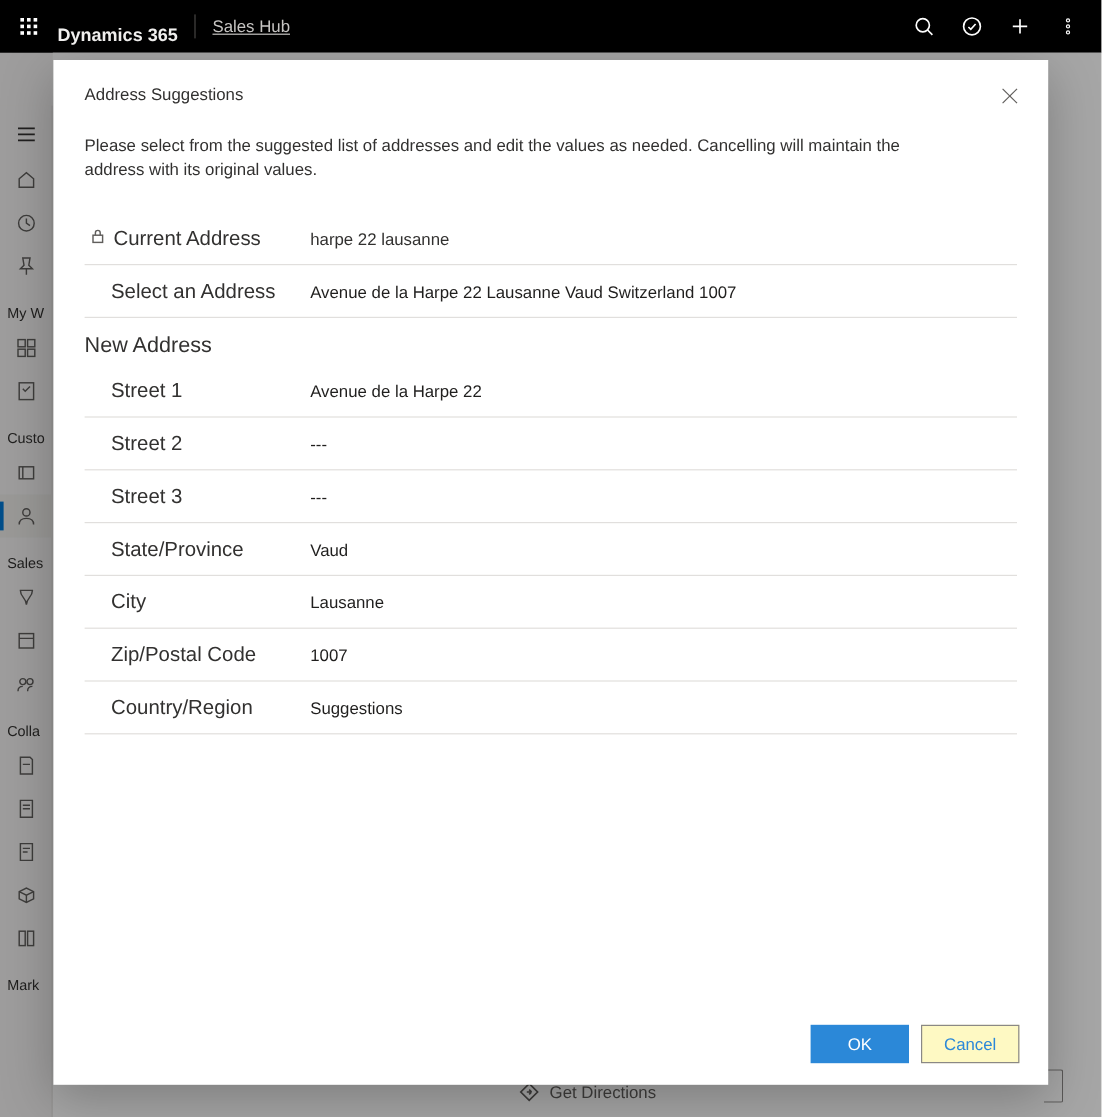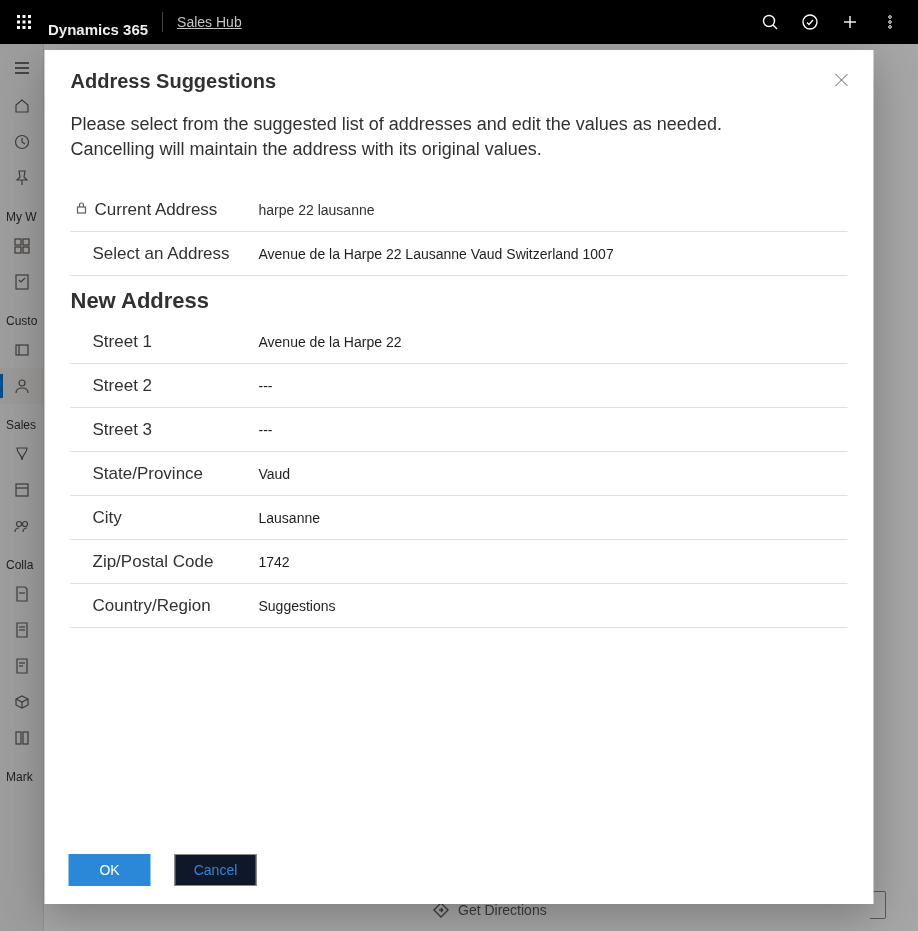--- a/index.html
+++ b/index.html
@@ -38,21 +38,21 @@
       height: 44px;
       display: flex;
       align-items: center;
       justify-content: center;
       cursor: pointer;
     }
     .top-icon svg { stroke: #fff; fill: none; }
 
     
     .shell { display: flex; height: calc(100% - 44px); }
-    .leftcol { width: 44px; background: #f3f2f1; border-right: 1px solid #e1dfdd; padding-top: 4px; }
+    .leftcol { width: 44px; background: #f3f2f1; border-right: 1px solid #e1dfdd; padding-top: 4px; margin-top: 44px; }
     .hamburger { height: 40px; display:flex; align-items:center; justify-content:center; cursor:pointer; }
     .hamburger svg { stroke:#323130; }
     .nav-icon {
       height: 36px;
       display: flex;
       align-items: center;
       justify-content: center;
       cursor: pointer;
       position: relative;
     }
@@ -129,36 +129,36 @@
       box-shadow: 0 12px 40px rgba(0,0,0,0.25);
       display: flex;
       flex-direction: column;
     }
     .dialog-pad { padding: 20px 26px 0 26px; flex: 1; overflow: auto; }
     .dialog-header {
       display: flex;
       align-items: flex-start;
       justify-content: space-between;
     }
-    .dialog-title { font-size: 20px; color: #323130; font-weight: 700; }
+    .dialog-title { font-size: 14px; color: #323130; font-weight: 400; }
     .close-btn {
       width: 28px;
       height: 28px;
       display: flex;
       align-items: center;
       justify-content: center;
       cursor: pointer;
       color: #605e5c;
       margin-top: -4px;
       margin-right: -8px;
     }
     .close-btn svg { stroke: #605e5c; }
     .dialog-desc {
       margin-top: 18px;
-      font-size: 18px;
+      font-size: 14px;
       color: #323130;
       line-height: 1.4;
       max-width: 680px;
     }
 
     .row {
       display: flex;
       align-items: center;
       border-bottom: 1px solid #e1dfdd;
       min-height: 44px;
@@ -177,49 +177,49 @@
     .value-cell {
       flex: 1;
       font-size: 14px;
       color: #201f1e;
     }
     .value-light { color: #323130; }
     .lock-icon svg { stroke:#605e5c; fill:none; }
     .first-block { margin-top: 26px; }
 
     .section-title {
-      font-size: 22px;
+      font-size: 18px;
       color: #323130;
       margin-top: 12px;
       margin-bottom: 6px;
-      font-weight: 700;
+      font-weight: 400;
     }
 
     .dialog-footer {
       height: 68px;
       display: flex;
       align-items: center;
-      justify-content: flex-start;
+      justify-content: flex-end;
       padding: 0 24px;
-      gap: 24px;
+      gap: 10px;
     }
     .btn {
       height: 32px;
       min-width: 82px;
       padding: 0 18px;
       font-size: 14px;
       border: 1px solid transparent;
       cursor: pointer;
       display: inline-flex;
       align-items: center;
       justify-content: center;
       font-family: inherit;
     }
     .btn-primary { background: #2b88d8; color: #fff; }
-    .btn-secondary { background: #0f172a; color: #2b88d8; border-color: #8a8886; }
+    .btn-secondary { background: #fef9c3; color: #2b88d8; border-color: #8a8886; }
   </style>
 </head>
 <body>
 
 <div class="topbar">
   <div class="waffle">
     <svg viewBox="0 0 16 16">
         <rect x="1" y="1" width="3" height="3"></rect>
         <rect x="6.5" y="1" width="3" height="3"></rect>
         <rect x="12" y="1" width="3" height="3"></rect>
@@ -455,21 +455,21 @@
     <div class="row">
       <div class="label-cell label-indent">
           <span>City</span>
         </div>
       <div class="value-cell">Lausanne</div>
     </div>
     <div class="row">
       <div class="label-cell label-indent">
           <span>Zip/Postal Code</span>
         </div>
-      <div class="value-cell">1742</div>
+      <div class="value-cell">1007</div>
     </div>
     <div class="row">
       <div class="label-cell label-indent">
           <span>Country/Region</span>
         </div>
       <div class="value-cell">Suggestions</div>
     </div>
   </div>
 
   <div class="dialog-footer">

